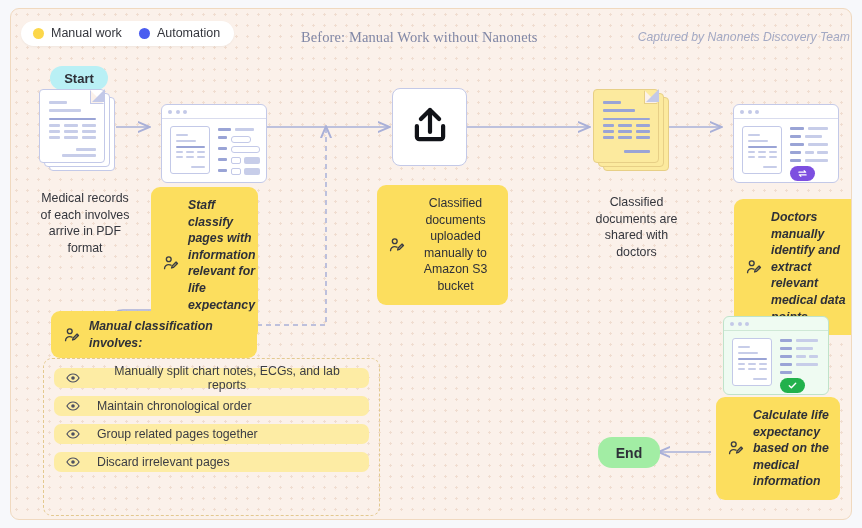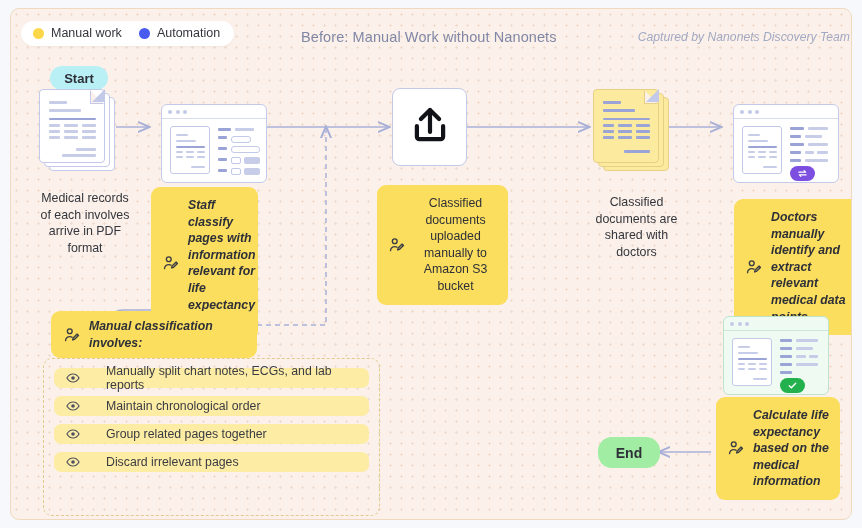--- a/index.html
+++ b/index.html
@@ -33,20 +33,21 @@
   }
   .legend-item { display: flex; align-items: center; gap: 7px; }
   .dot { width: 11px; height: 11px; border-radius: 50%; display:block; }
   .legend-label { font-size: 12.5px; color: #34363d; white-space: nowrap; }
 
   
   #diagram-title {
     left: 290px; top: 20px;
     font-size: 14.5px; color: #8087a6; letter-spacing: .1px;
     white-space: nowrap;
+    font-family: Liberation Serif, serif;
   }
   #capture-credit {
     right: 1px; top: 21px;
     font-size: 12.2px; color: #a3a9c4; font-style: italic;
     white-space: nowrap;
   }
 
   
   .pill {
     border-radius: 14px;
@@ -130,21 +131,21 @@
   }
 
   
   #involves-list {
     left: 32px; top: 349px; width: 337px; height: 158px;
     border: 1.6px dashed #e3c98f; border-radius: 9px;
     padding: 9px 10px; display: flex; flex-direction: column; gap: 8px;
   }
   .list-row {
     background: #fdeca4; border-radius: 7px; height: 20px;
-    display: flex; align-items: center; gap: 26px; padding: 0 12px;
+    display: flex; align-items: center; gap: 17px; padding: 0 12px; text-align: center;
   }
   .list-row .rtext { font-size: 12.3px; color: #3a3c44; }
   .eye-icon { flex: 0 0 auto; width: 14px; height: 14px; }
 </style>
 </head>
 <body>
 
 <div id="canvas">
 
   <svg class="conn abs" viewBox="0 0 842 512">

